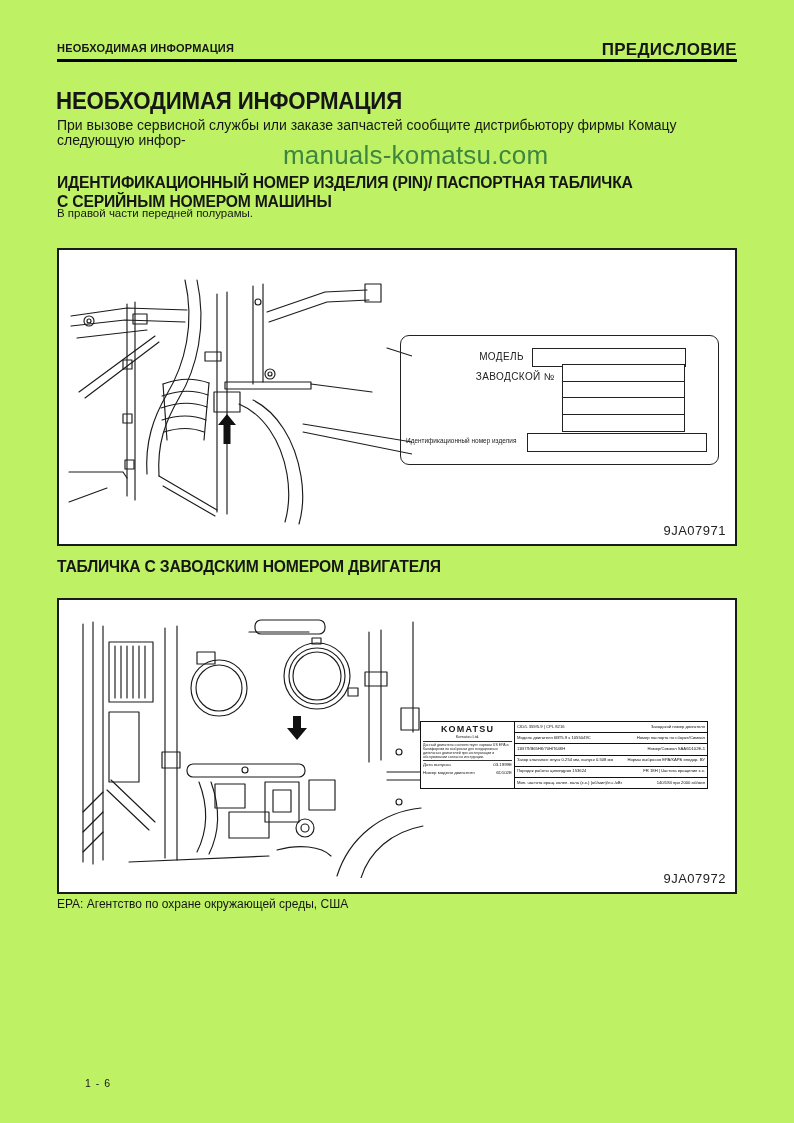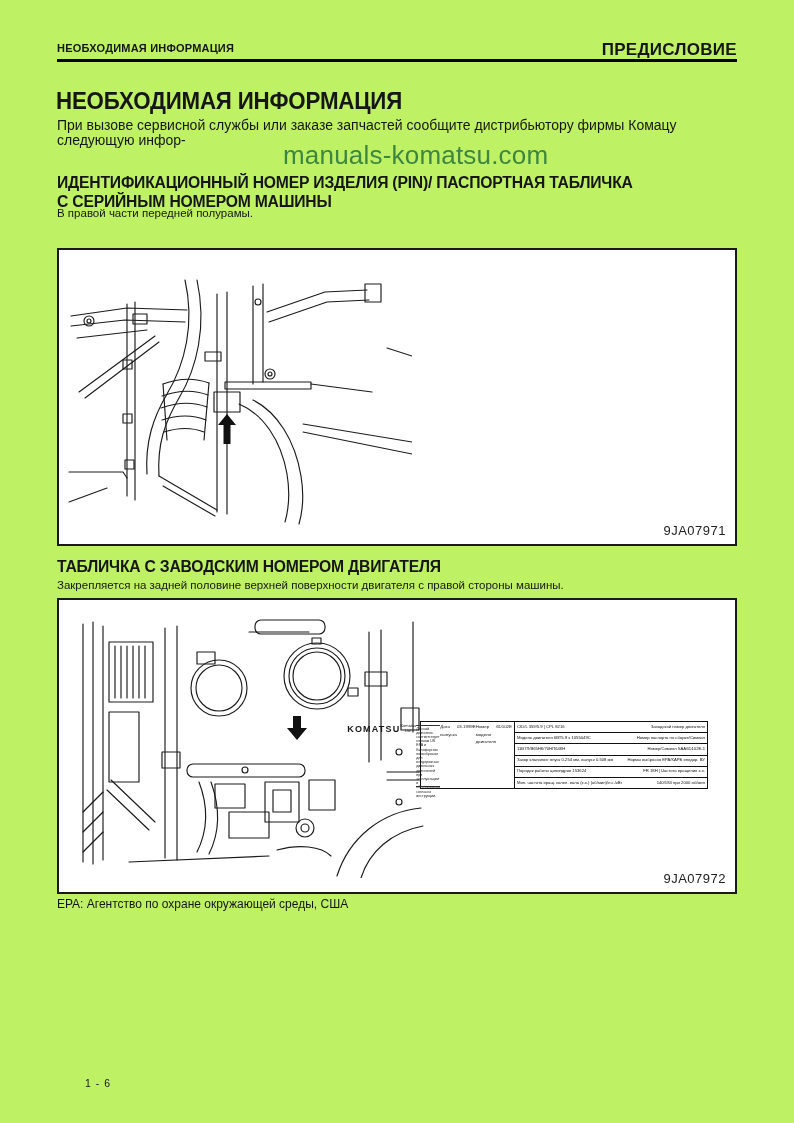--- a/index.html
+++ b/index.html
@@ -41,21 +41,21 @@
   .pp-box{position:absolute;border:1.2px solid #222;background:#fff;}
   .pp-model-box{left:131px;top:12px;width:152px;height:17px;}
   .pp-serial-stack{position:absolute;left:161px;top:29px;width:123px;}
   .pp-serial-row{height:16px;border:1.2px solid #222;margin-top:-1.2px;background:#fff;}
   .pp-pin-label{left:5px;top:101px;font-size:7px;letter-spacing:0;transform:scaleX(.92);transform-origin:left;}
   .pp-pin-box{left:126px;top:97px;width:178px;height:17px;}
 
   
   .eng-plate{position:absolute;left:361px;top:121px;width:286px;height:66px;
              border:1.2px solid #111;display:flex;background:#fff;}
-  .ep-left{width:94px;border-right:1.2px solid #111;display:flex;flex-direction:row;padding:1px 2px;box-sizing:border-box;justify-content:flex-end;}
+  .ep-left{width:94px;border-right:1.2px solid #111;display:flex;flex-direction:column;padding:1px 2px;box-sizing:border-box;}
   .ep-brand{font-size:9px;font-weight:800;letter-spacing:1.2px;text-align:center;line-height:9px;margin-top:2px;}
   .ep-brand-sub{font-size:4px;text-align:center;line-height:5px;}
   .ep-fine{font-size:3.6px;line-height:4.2px;border-top:.8px solid #333;border-bottom:.8px solid #333;
            margin-top:1.5px;padding:1px 0;color:#222;}
   .ep-lrow{display:flex;justify-content:space-between;font-size:4.4px;line-height:7.5px;}
   .ep-right{flex:1;display:flex;flex-direction:column;}
   .ep-row{flex:1;display:flex;justify-content:space-between;align-items:center;
           border-bottom:.8px solid #111;font-size:4.2px;line-height:4.6px;padding:0 2px;color:#111;}
   .ep-row:last-child{border-bottom:none;}
   .ep-row span{white-space:nowrap;overflow:hidden;}
@@ -129,26 +129,38 @@
       <rect x="298" y="20" width="16" height="18"></rect>
       <rect x="158" y="118" width="86" height="7"></rect>
       <path d="M244,120 L305,128"></path>
       <path d="M172,140 C196,150 214,176 220,210 C223,228 222,244 218,258"></path>
       <path d="M186,136 C210,148 228,176 234,212 C237,230 236,246 232,260"></path>
       <path d="M236,160 L345,178"></path>
         <path d="M236,168 L345,190"></path>
       <path d="M320,84 L345,92"></path>
     </svg>
 
+    <div class="pin-plate">
+      <div class="pp-label pp-model-label">МОДЕЛЬ</div>
+      <div class="pp-box pp-model-box"></div>
+      <div class="pp-label pp-serial-label">ЗАВОДСКОЙ №</div>
+      <div class="pp-serial-stack">
+        <div class="pp-serial-row"></div>
+        <div class="pp-serial-row"></div>
+        <div class="pp-serial-row"></div>
+        <div class="pp-serial-row"></div>
+      </div>
+      <div class="pp-label pp-pin-label">Идентификационный номер изделия</div>
+      <div class="pp-box pp-pin-box"></div>
+    </div>
 
     <div class="figcode">9JA07971</div>
   </div>
 
   <div class="abs h2 s2-h2">ТАБЛИЧКА С ЗАВОДСКИМ НОМЕРОМ ДВИГАТЕЛЯ</div>
-  <div class="abs s2-b1">Закрепляется на задней половине верхней поверхности двигателя с правой стороны машины.</div>
 
   <div class="abs figbox fig2">
     <svg class="draw" style="left:10px;top:12px;" width="362" height="266" viewBox="0 0 362 266">
       <path d="M14,12 V250"></path>
         <path d="M24,10 V252"></path>
         <path d="M34,14 V248"></path>
       <path d="M14,200 L34,180"></path>
         <path d="M14,220 L34,200"></path>
         <path d="M14,240 L34,220"></path>
       <rect x="40" y="30" width="44" height="60"></rect>

